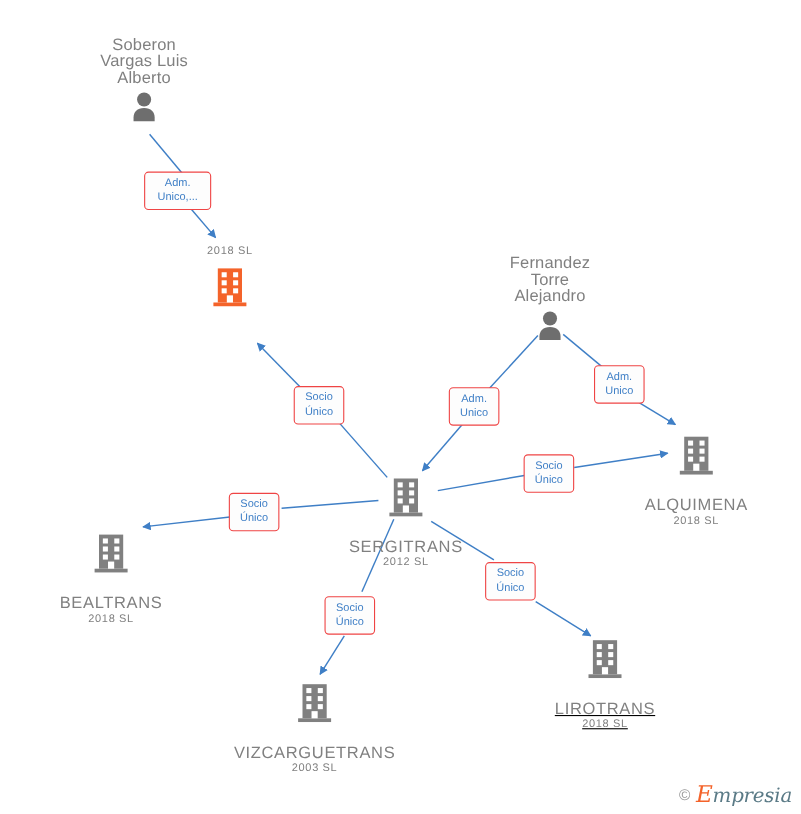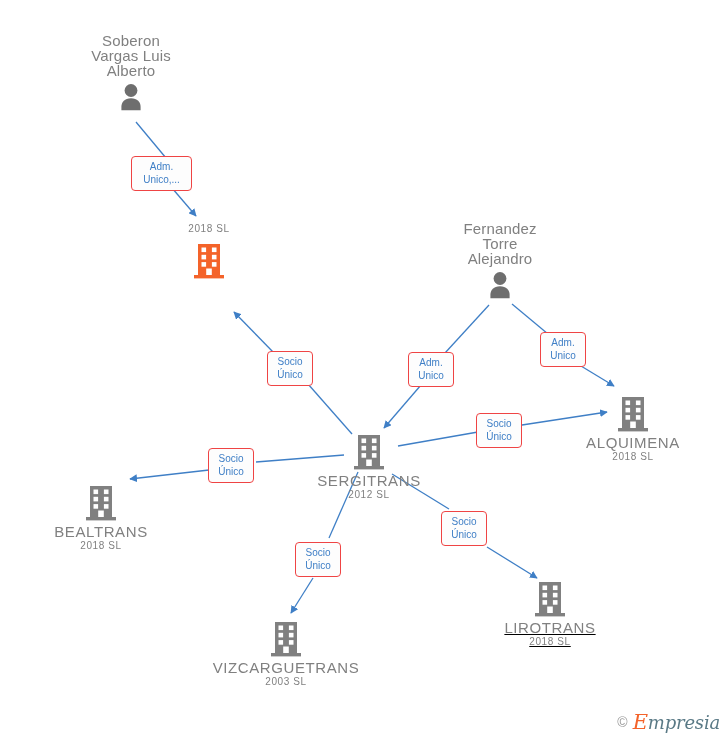--- a/index.html
+++ b/index.html
@@ -60,21 +60,21 @@
 
   .node-sub {
     font-size: 10px;
     line-height: 14px;
     color: #808080;
     letter-spacing: 0.6px;
   }
 
   
   .node .stack-top { margin-bottom: 3px; }
-  .node .stack-bottom { margin-top: 2px; }
+  .node .stack-bottom { margin-top: 19px; }
 
   
   .edge-label {
     position: absolute;
     border: 1px solid #ef4444;
     border-radius: 4px;
     background: #fdfdfd;
     color: #3f7fc6;
     font-size: 10px;
     line-height: 13px;
@@ -205,21 +205,21 @@
       <rect x="9.5" y="5.5" width="4.6" height="4.6" fill="#ffffff"></rect>
       <rect x="19.9" y="5.5" width="4.6" height="4.6" fill="#ffffff"></rect>
       <rect x="9.5" y="12.8" width="4.6" height="4.6" fill="#ffffff"></rect>
       <rect x="19.9" y="12.8" width="4.6" height="4.6" fill="#ffffff"></rect>
       <rect x="9.5" y="20.1" width="4.6" height="4.6" fill="#ffffff"></rect>
       <rect x="19.9" y="20.1" width="4.6" height="4.6" fill="#ffffff"></rect>
       <rect x="14.2" y="26.5" width="5.6" height="6.5" fill="#ffffff"></rect>
     </svg>
   </div>
 
-  <div class="node person" style="left:500px; top:221px;">
+  <div class="node person" style="left:500px; top:232px;">
     <div class="node-label stack-top">Fernandez
 Torre
 Alejandro</div>
     <svg class="node-icon" viewBox="0 0 30 30">
       <circle cx="15" cy="9.5" r="6.4" fill="#6e6e6e"></circle>
       <path d="M15 17.2c-6.3 0-9.6 3.7-9.6 8.6v3.4h19.2v-3.4c0-4.9-3.3-8.6-9.6-8.6z" fill="#6e6e6e"></path>
     </svg>
   </div>
 
   <div class="node company" style="left:369px; top:433px;">

